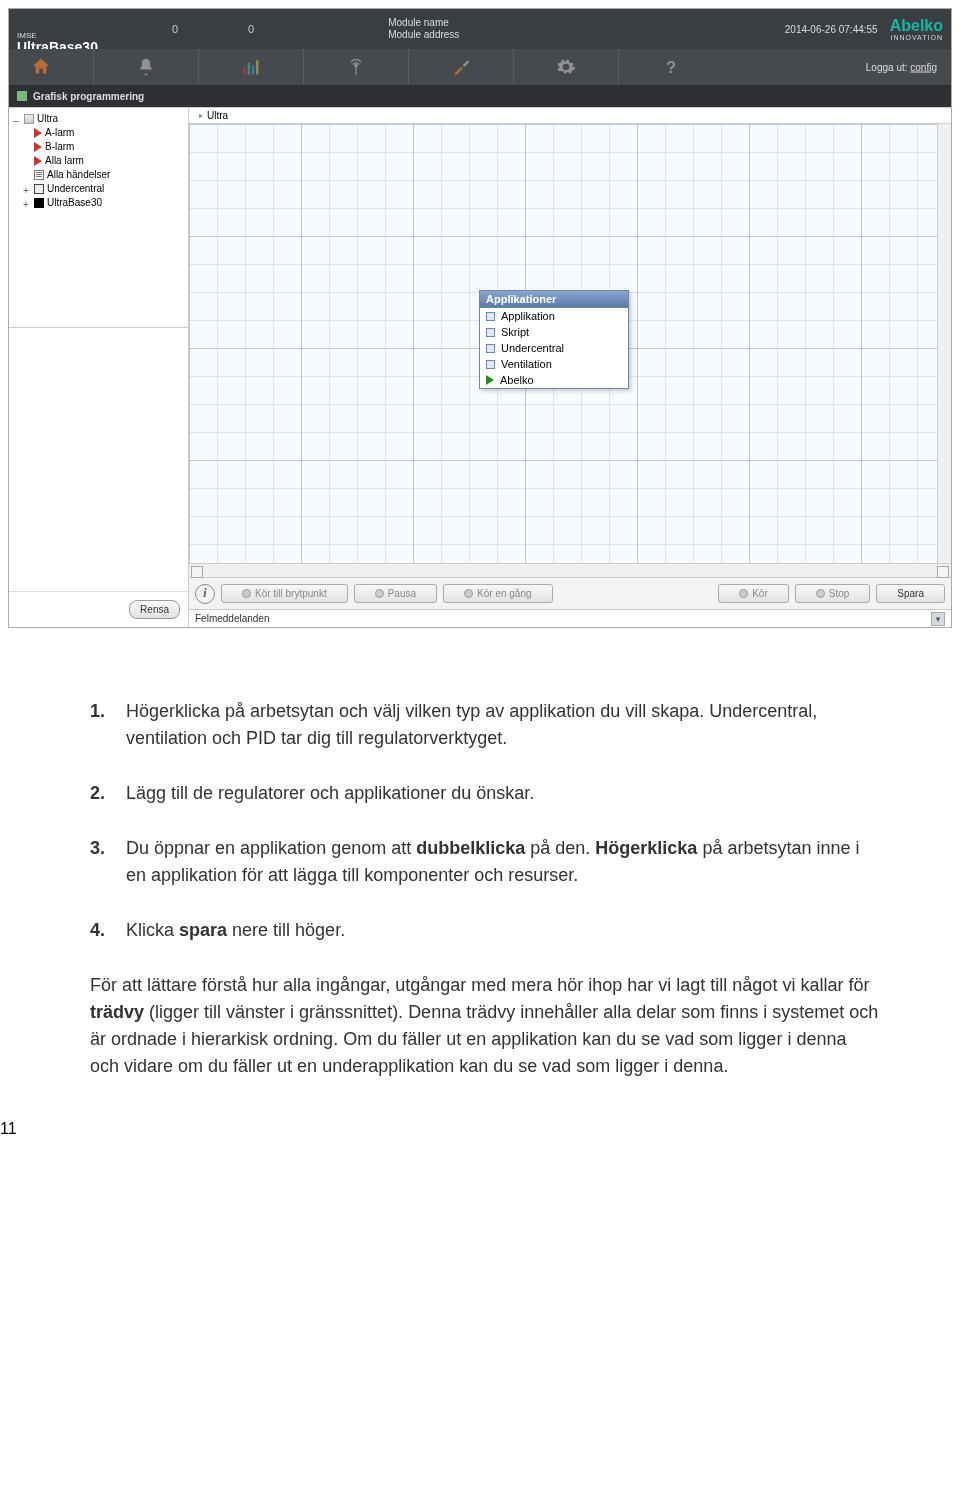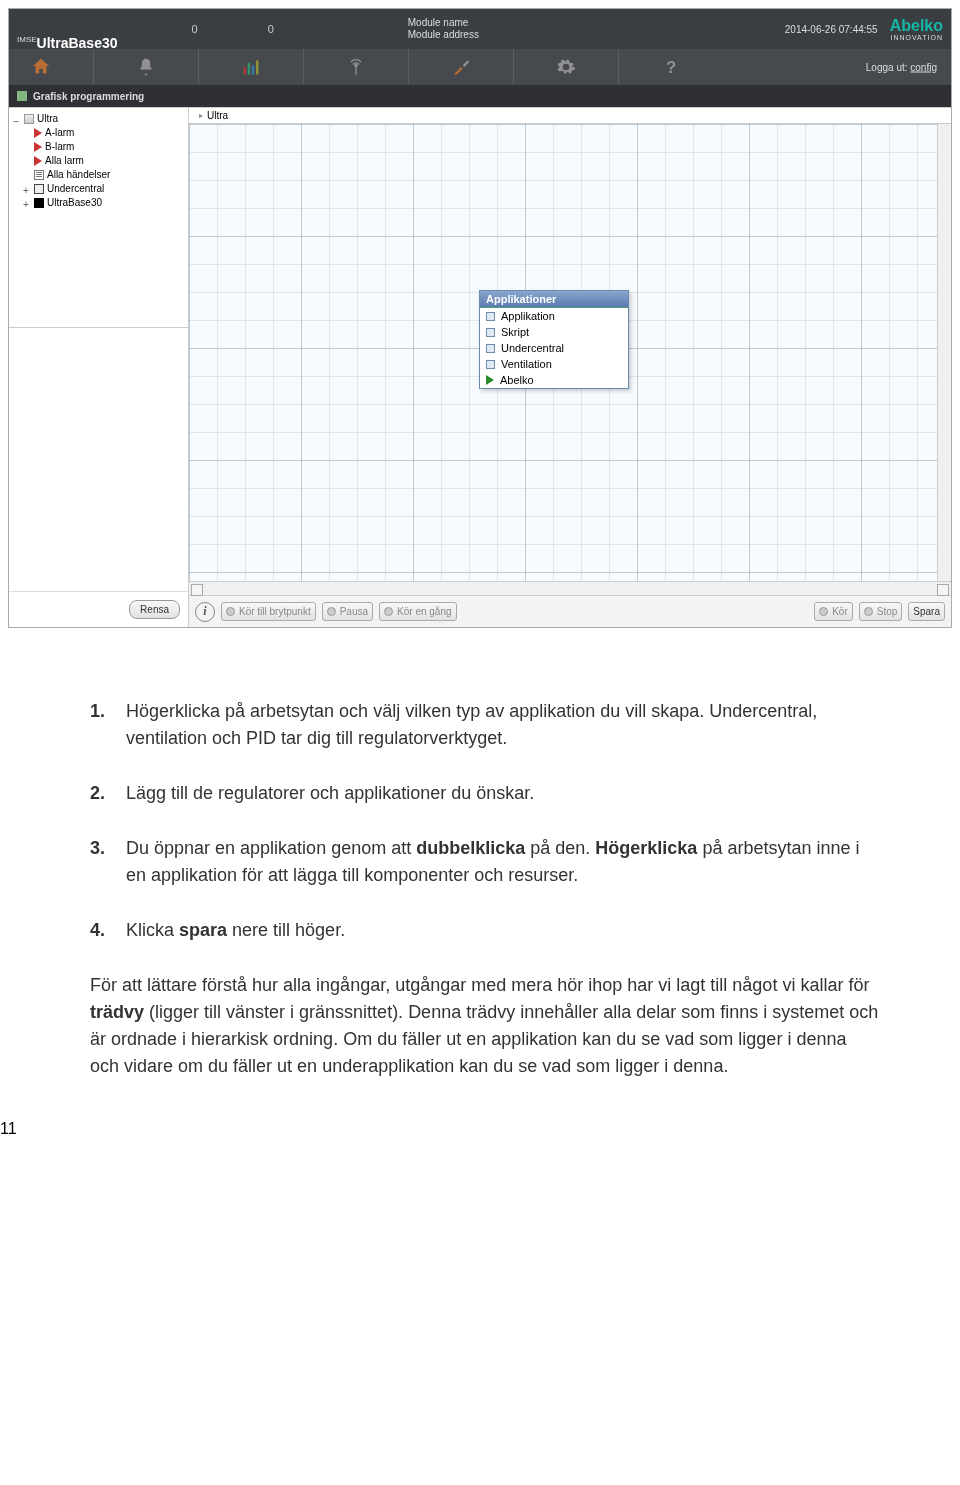--- a/index.html
+++ b/index.html
@@ -3,21 +3,21 @@
 <meta charset="utf-8">
 <style>
   * { box-sizing: border-box; margin: 0; padding: 0; }
   body { font-family: Arial, Helvetica, sans-serif; background: #fff; width: 960px; margin: 0 auto; color: #000; }
 
   
   .shot { border: 1px solid #aaa; margin: 8px 8px 0 8px; }
 
   
   .topbar { background: #3a3e43; color: #ddd; height: 40px; display: flex; align-items: center; font-size: 10px; padding: 0 8px; gap: 14px; position: relative; }
-  .topbar .imse-block { display: flex; flex-direction: row; line-height: 1; margin-top: 28px; }
+  .topbar .imse-block { display: flex; flex-direction: column; line-height: 1; margin-top: 28px; }
   .topbar .imse-label { font-size: 8px; }
   .topbar .product { font-size: 14px; font-weight: bold; color: #fff; }
   .topbar .zero-pair { display: flex; gap: 70px; margin-left: 60px; font-size: 11px; color: #ccc; }
   .topbar .module-block { margin-left: 120px; font-size: 10px; line-height: 1.2; }
   .topbar .right { margin-left: auto; display: flex; align-items: center; gap: 12px; }
   .topbar .timestamp { font-size: 10px; }
   .topbar .brand { display: flex; flex-direction: column; align-items: flex-end; line-height: 1; }
   .topbar .brand-name { font-size: 16px; font-weight: bold; color: #14b8a6; }
   .topbar .brand-sub { font-size: 7px; letter-spacing: 1px; }
 
@@ -74,21 +74,21 @@
   .ctxmenu { position:absolute; left:290px; top:166px; width:150px; border:1px solid #6a8ab0; background:#fff; font-size:11px; box-shadow:2px 2px 4px rgba(0,0,0,0.2); }
   .ctxmenu .hdr { background:linear-gradient(#8aa6ce,#5b7baf); color:#fff; font-weight:bold; padding:2px 6px; border-bottom:1px solid #597; }
   .ctxmenu .row { padding:2px 6px; display:flex; align-items:center; gap:6px; }
   .ctxmenu .sq { width:9px;height:9px; border:1px solid #6a8ab0; background:#dfe8f5; display:inline-block;}
   .ctxmenu .tri { width:0;height:0;border-style:solid;border-width:5px 0 5px 8px;border-color:transparent transparent transparent #2a8a2a; display:inline-block;}
 
   
   .canvas-toolbar { height:32px; border-top:1px solid #ccc; display:flex; align-items:center; gap:6px; padding:0 6px; background:#f3f3f3; }
   .canvas-toolbar .info { width:20px;height:20px; border-radius:50%; border:1px solid #888; display:flex;align-items:center;justify-content:center; font-family:Georgia,serif; font-style:italic; font-weight:bold; font-size:12px; color:#555;}
   .canvas-toolbar .sp { flex:1; }
-  .tool-btn { font-size:10px; padding:3px 4px; background:linear-gradient(#f8f8f8,#e2e2e2); border:1px solid #aaa; border-radius:3px; display:inline-flex; align-items:center; gap:4px; color:#888;}
+  .tool-btn { font-size:10px; padding:3px 20px; background:linear-gradient(#f8f8f8,#e2e2e2); border:1px solid #aaa; border-radius:3px; display:inline-flex; align-items:center; gap:4px; color:#888;}
   .tool-btn.primary{ color:#333; }
   .tool-btn .dot{ width:9px;height:9px;border-radius:50%;background:#ccc;border:1px solid #999;display:inline-block;}
   .canvas-errbar { height:18px; border-top:1px solid #ccc; font-size:10px; padding:2px 6px; display:flex; align-items:center; color:#333; background:#fff;}
   .canvas-errbar .rh { margin-left:auto; width:14px;height:14px; background:#d5dae0;border:1px solid #aaa; display:flex;align-items:center;justify-content:center; font-size:9px;color:#555;}
 
   
   .doc { padding: 70px 80px 40px 90px; font-size: 18px; line-height:1.5; color:#333; }
   .doc ol.steps { list-style:none; counter-reset:none; }
   .doc ol.steps > li { position:relative; padding-left:36px; margin-bottom:28px; }
   .doc ol.steps > li .num { position:absolute; left:0; top:0; font-weight:bold; }
@@ -283,20 +283,24 @@
             <span class="dot"></span>
             <span>Kör</span>
           </button>
         <button class="tool-btn">
             <span class="dot"></span>
             <span>Stop</span>
           </button>
         <button class="tool-btn primary">
             <span>Spara</span>
           </button>
+      </div>
+      <div class="canvas-errbar">
+        <span>Felmeddelanden</span>
+        <span class="rh">▾</span>
       </div>
     </div>
 
   </div>
 </div>
 
 <div class="doc-wrap">
   <div class="doc">
     <ol class="steps">
       <li>

